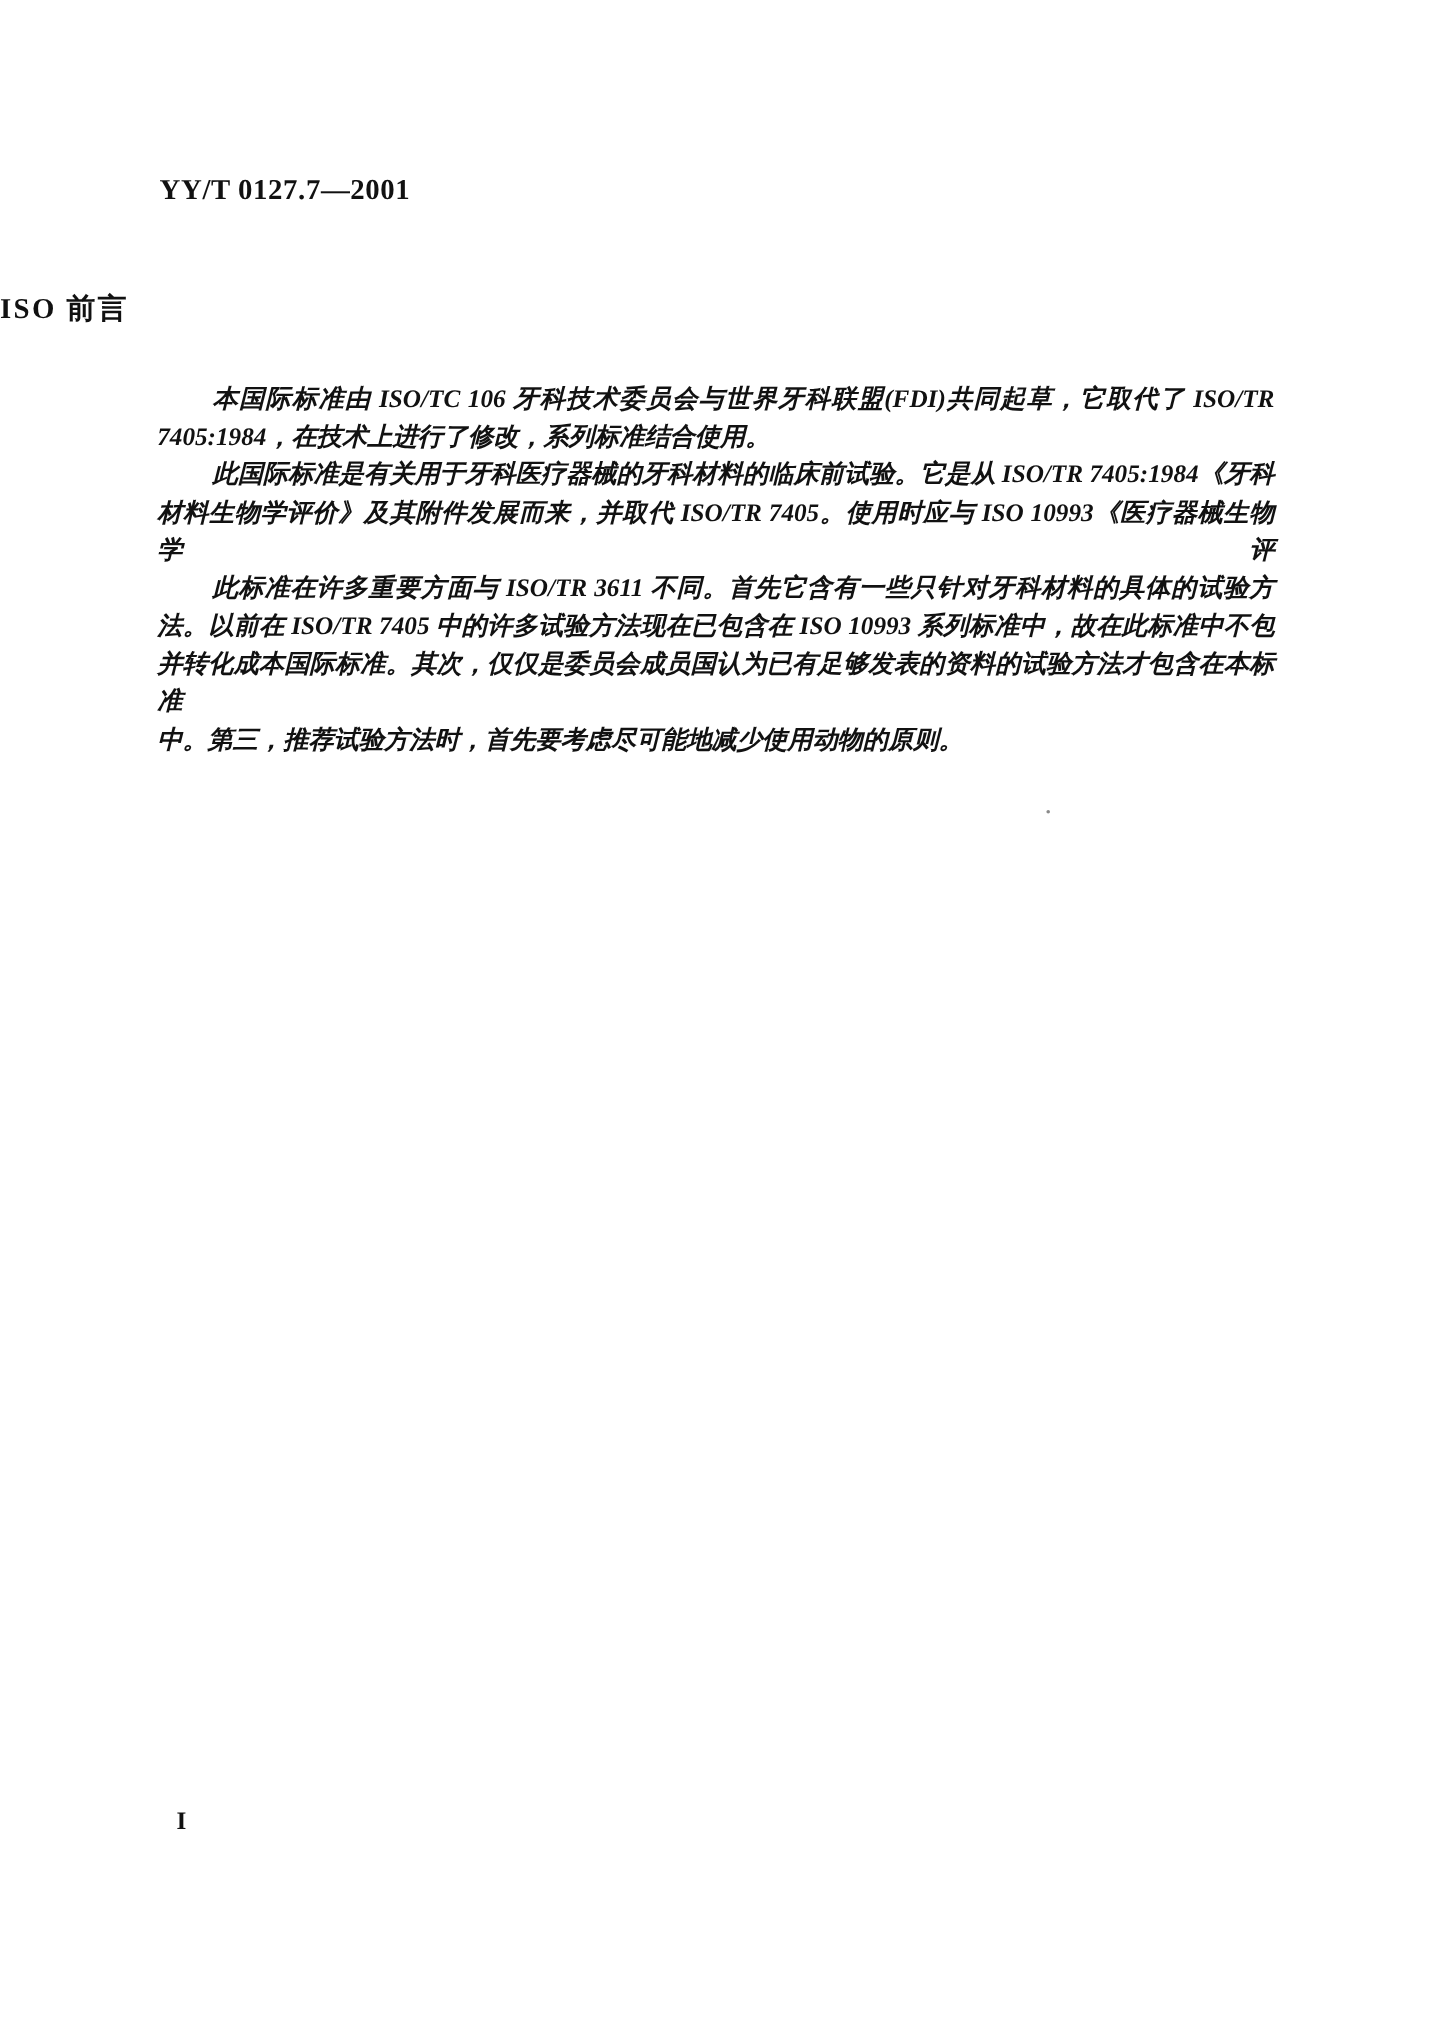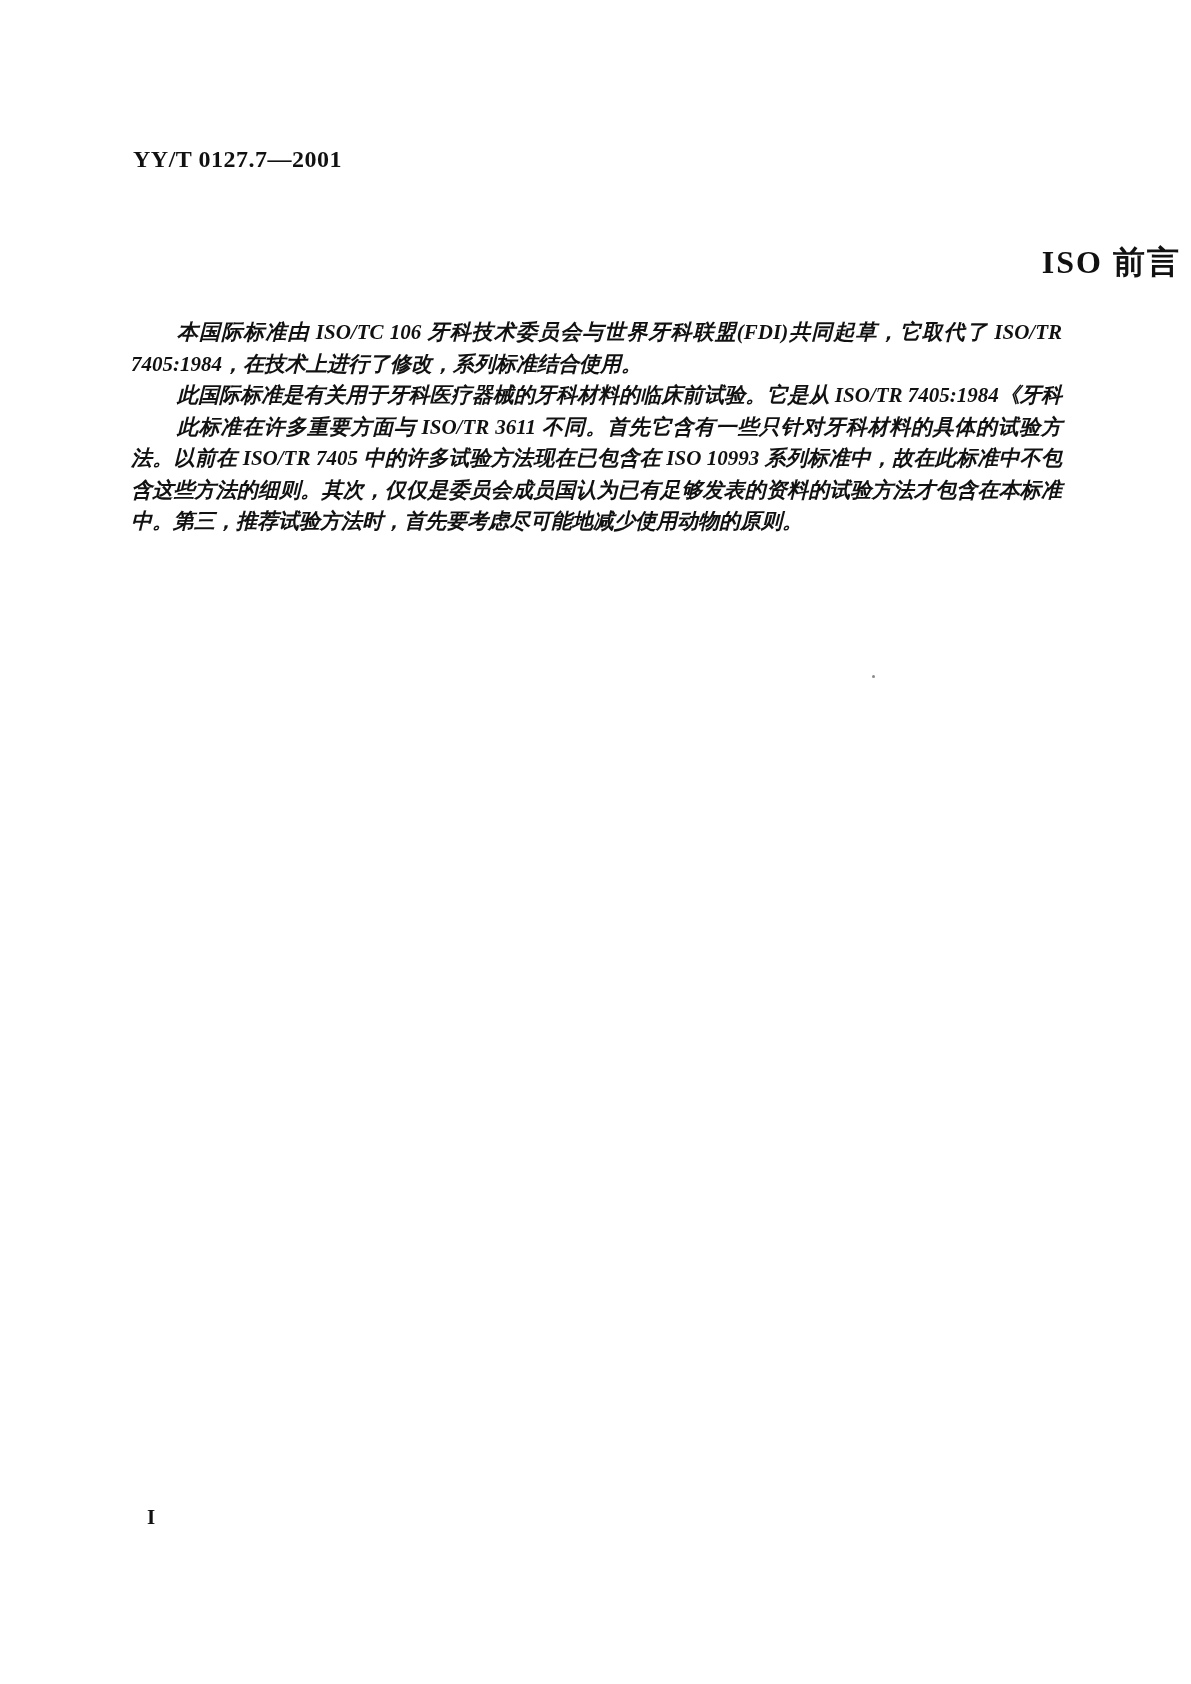--- a/index.html
+++ b/index.html
@@ -23,22 +23,22 @@
     font-size: 24px;
     font-weight: bold;
     letter-spacing: 0.5px;
     white-space: nowrap;
   }
   .doc-title {
     position: absolute;
     left: 0;
     top: 241px;
     width: 100%;
-    text-align: right;
-    font-size: 32px;
+    text-align: left;
+    font-size: 24px;
     font-weight: bold;
     letter-spacing: 2px;
   }
   .body-block {
     position: absolute;
     left: 131px;
     top: 317px;
     width: 931px;
     font-size: 21px;
     line-height: 31.5px;
@@ -87,26 +87,27 @@
 
   <div class="body-block">
 
     <div class="para">
       <div class="line indent fill">本国际标准由 ISO/TC 106 牙科技术委员会与世界牙科联盟(FDI)共同起草，它取代了 ISO/TR</div>
       <div class="line">7405:1984，在技术上进行了修改，系列标准结合使用。</div>
     </div>
 
     <div class="para">
       <div class="line indent fill">此国际标准是有关用于牙科医疗器械的牙科材料的临床前试验。它是从 ISO/TR 7405:1984《牙科</div>
+      <div class="line fill">材料生物学评价》及其附件发展而来，并取代 ISO/TR 7405。使用时应与 ISO 10993《医疗器械生物学评</div>
     </div>
 
     <div class="para">
       <div class="line indent fill">此标准在许多重要方面与 ISO/TR 3611 不同。首先它含有一些只针对牙科材料的具体的试验方</div>
       <div class="line fill">法。以前在 ISO/TR 7405 中的许多试验方法现在已包含在 ISO 10993 系列标准中，故在此标准中不包</div>
-      <div class="line fill">含这些方法的细则。其次，仅仅是委员会成员国认为已有足够发表的资料的试验方法才包含在本标准</div>
+      <div class="line fill">并转化成本国际标准。其次，仅仅是委员会成员国认为已有足够发表的资料的试验方法才包含在本标准</div>
       <div class="line">中。第三，推荐试验方法时，首先要考虑尽可能地减少使用动物的原则。</div>
     </div>
 
   </div>
 
   <div class="artifact-dot"></div>
 
   <div class="page-num">I</div>
 
 </div>

